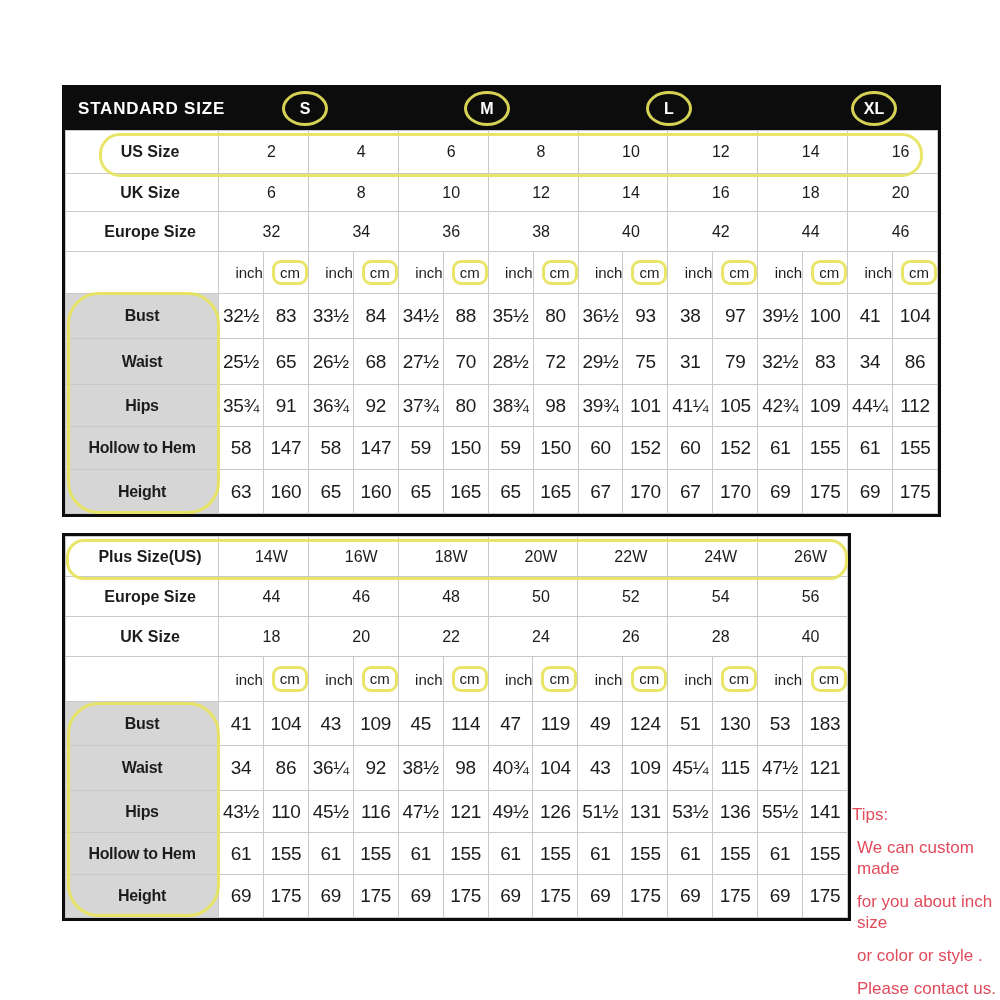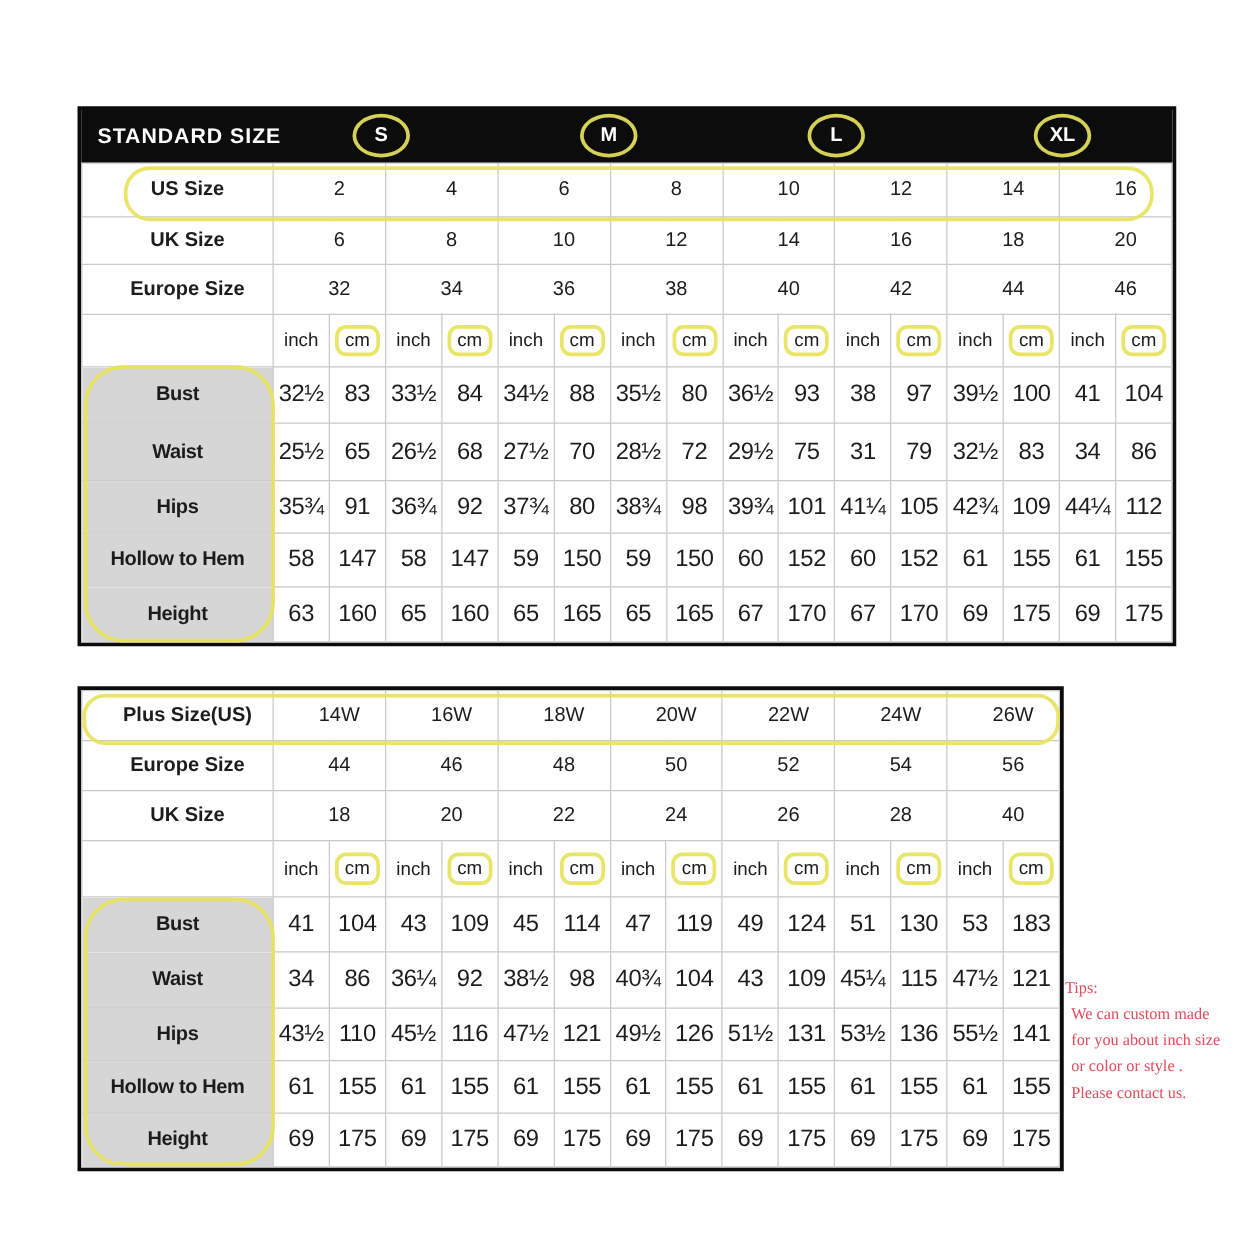--- a/index.html
+++ b/index.html
@@ -13,70 +13,70 @@
   html,body{margin:0;padding:0;}
   body{
     width:1000px;height:1000px;background:#ffffff;position:relative;
     font-family:"Liberation Sans", sans-serif;color:var(--ink);
     overflow:hidden;
   }
   .wrap{
     position:absolute;background:#fff;border:3px solid var(--black);
   }
   #std{left:62px;top:85px;width:879px;box-sizing:border-box;}
-  #plus{left:62px;top:549px;width:789px;box-sizing:border-box;}
+  #plus{left:62px;top:533px;width:789px;box-sizing:border-box;}
 
   .titlebar{
     position:relative;height:42px;background:var(--black);
     display:flex;align-items:center;
   }
   .titlebar .title{
     color:#fff;font-weight:bold;font-size:17px;letter-spacing:0.8px;
     padding-left:13px;white-space:nowrap;
   }
   .szcircle{
     position:absolute;top:3px;width:46px;height:35px;box-sizing:border-box;
     border:3px solid var(--yel);border-radius:50%;
     display:flex;align-items:center;justify-content:center;
     color:#fff;font-weight:bold;font-size:16px;
   }
-  .c0{left:217px}.c1{left:399px}.c2{left:581px}.c3{left:762px}
+  .c0{left:217px}.c1{left:399px}.c2{left:581px}.c3{left:786px}
 
   table.grid{border-collapse:collapse;table-layout:fixed;width:100%;}
   .grid td{
     border:1px solid var(--grid);text-align:center;vertical-align:middle;
     padding:0;overflow:hidden;white-space:nowrap;
   }
   col.c-label{width:153px;}
   .size-row td{font-size:16px;padding-left:16px;}
-  .unit-row td{font-size:15px;}
+  .unit-row td{font-size:15px;text-align:right;}
   .body-row td{font-size:19px;letter-spacing:-0.3px;}
   .lblcell{font-weight:bold;font-size:16px !important;letter-spacing:0;}
   .body-row .lblcell{background:var(--lblgray);}
   .rh38{height:38px}.rh40{height:40px}.rh42{height:42px}.rh43{height:43px}
   .rh44{height:44px}.rh45{height:45px}.rh46{height:46px}
 
   .cmbox{
     display:inline-block;border:3px solid var(--yel);border-radius:9px;
     padding:1px 5px;line-height:1.15;
   }
   .ann{
     position:absolute;border:3px solid var(--yel);background:transparent;
     pointer-events:none;z-index:5;
   }
   #ann-us{left:34px;top:45px;width:818px;height:38px;border-radius:21px;}
   #ann-lab-std{left:2px;top:204px;width:147px;height:216px;border-radius:32px;}
   #ann-plus{left:1px;top:3px;width:776px;height:35px;border-radius:18px;}
   #ann-lab-plus{left:2px;top:166px;width:147px;height:209px;border-radius:32px;}
 
   #tips{
-    position:absolute;left:852px;top:779px;width:148px;
-    color:var(--red);font-size:13px;line-height:21px;font-family:Liberation Serif, serif;
-  }
-  .tips-line{padding-left:5px;}
+    position:absolute;left:852px;top:804px;width:148px;
+    color:var(--red);font-size:17px;line-height:21px;
+  }
+  .tips-line{padding-left:5px;margin-top:12px;}
 </style>
 </head>
 <body>
 
 <div class="wrap" id="std">
   <div class="titlebar">
     <span class="title">STANDARD SIZE</span>
     <span class="szcircle c0">
         <span>S</span>
       </span>

